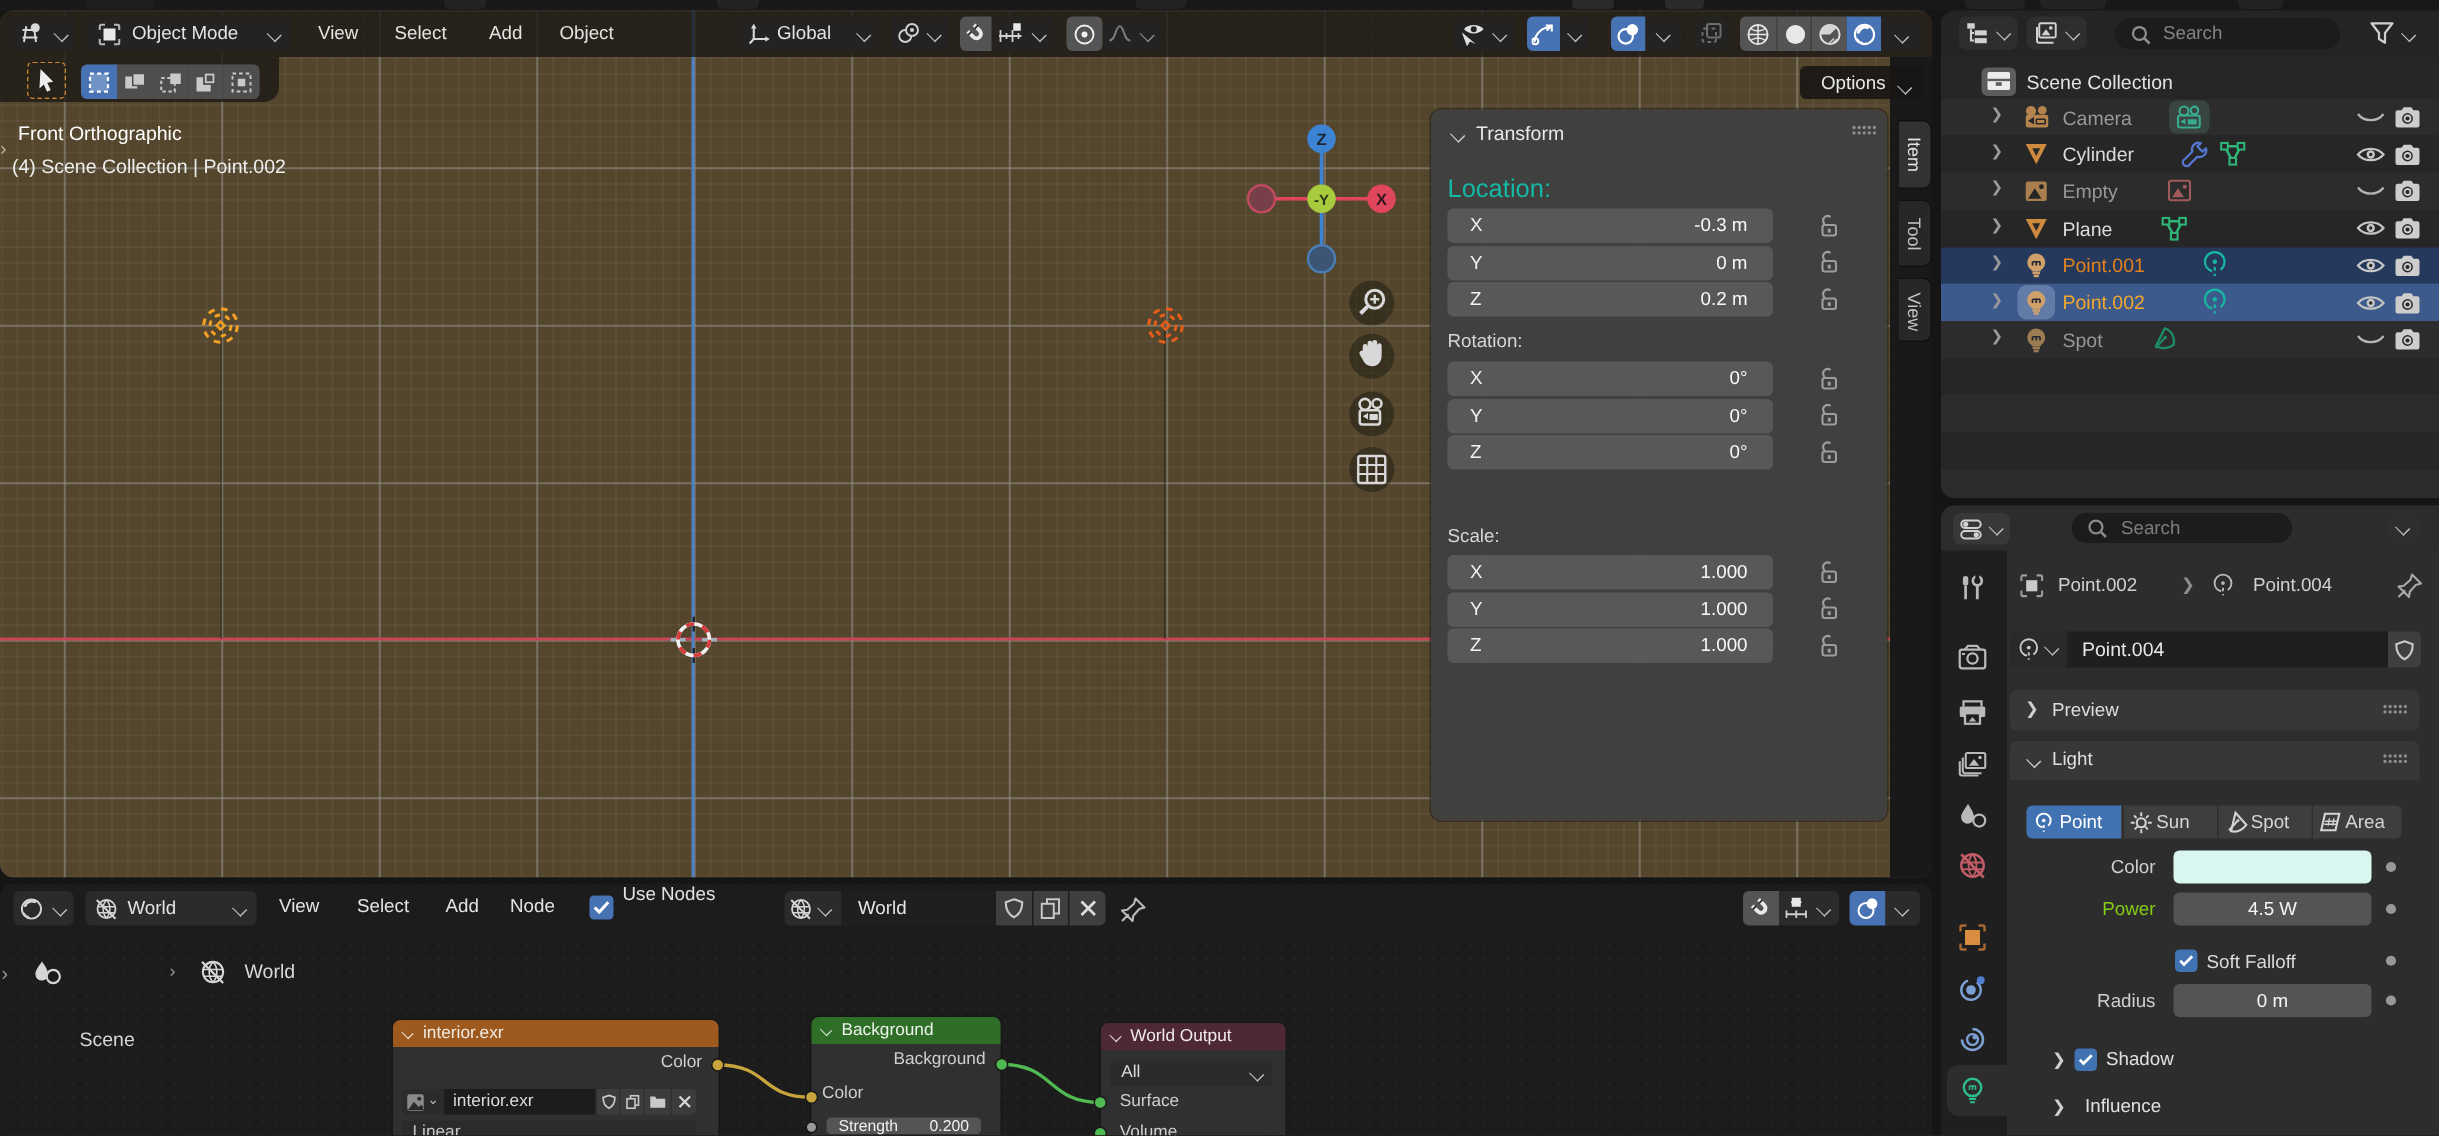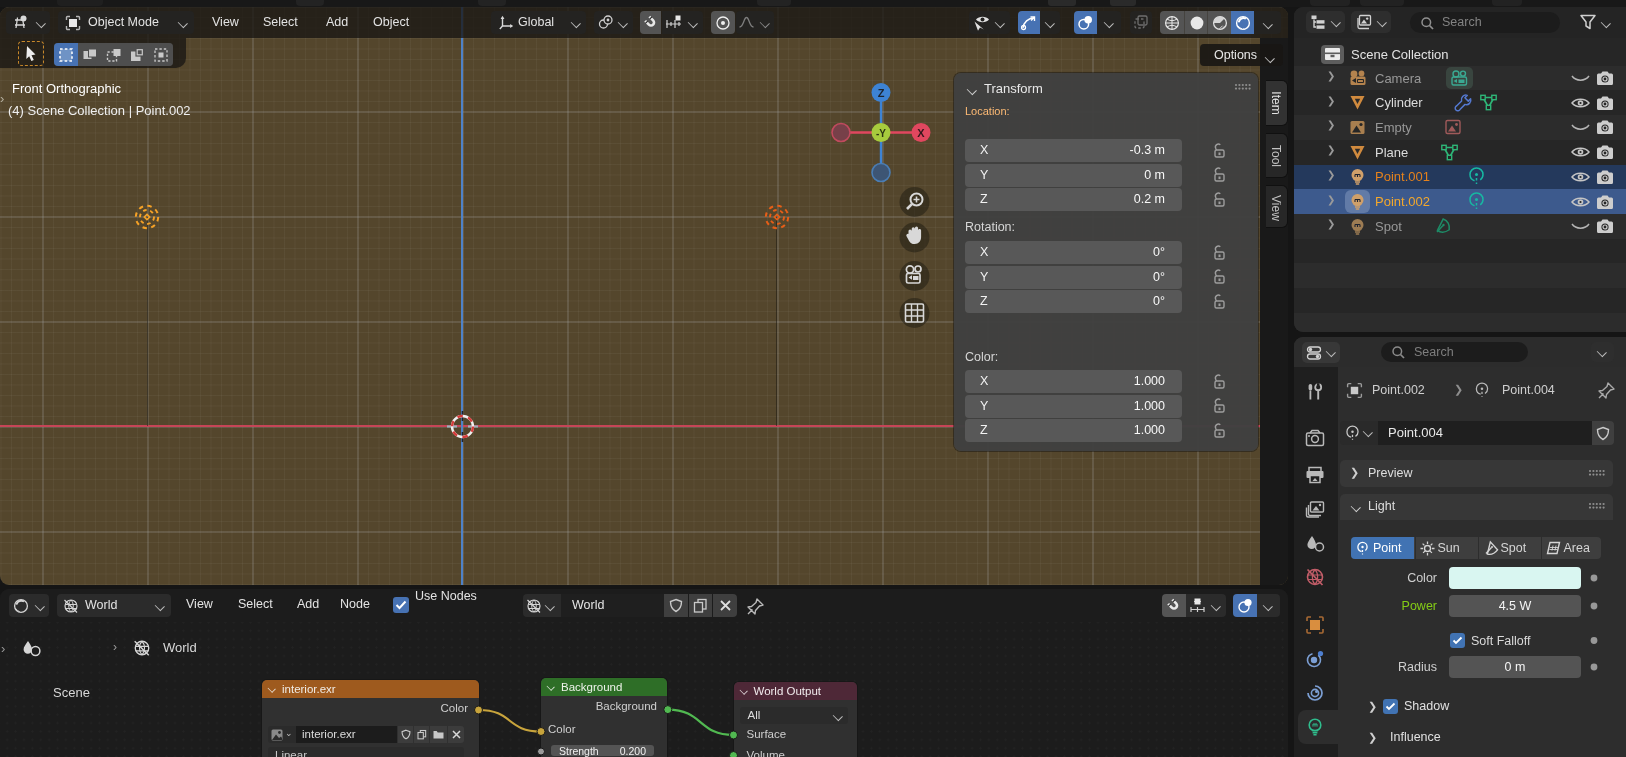--- a/index.html
+++ b/index.html
@@ -231,40 +231,40 @@
       <rect x="5.5" y="5.5" width="5" height="5" fill="#c9c9c9"></rect>
     </svg>
   </div>
 
   <div class="abs txt" style="left:12px;top:74px;font-size:13px;color:#ffffff;">Front Orthographic</div>
   <div class="abs txt" style="left:8px;top:96px;font-size:13px;color:#efefef;">(4) Scene Collection | Point.002</div>
   <div class="abs" style="left:0px;top:84px;color:#b5b09f;font-size:13px;">›</div>
 
   <div class="abs" style="left:1260px;top:31px;width:28px;height:547px;background:#191919;"></div>
 
-  <div id="npanel" class="abs" style="left:954px;top:66px;width:304px;height:378px;background:rgba(64,64,64,0.97);border-radius:7px;box-shadow:0 0 0 1px rgba(15,15,15,0.45);">
+  <div id="npanel" class="abs" style="left:954px;top:66px;width:304px;height:474px;background:rgba(64,64,64,0.97);border-radius:7px;box-shadow:0 0 0 1px rgba(15,15,15,0.45);">
     <span class="abs chev" style="left:13px;top:10px;color:#cfcfcf;">⌄</span>
     <span class="abs" style="left:30px;top:8px;color:#e8e8e8;font-size:13px;">Transform</span>
     <svg class="abs" style="left:280px;top:10px" width="17" height="10" viewBox="0 0 17 10">
       <g fill="#8e8e8e">
           <circle cx="2" cy="2" r="1.1"></circle>
           <circle cx="5.4" cy="2" r="1.1"></circle>
           <circle cx="8.8" cy="2" r="1.1"></circle>
           <circle cx="12.2" cy="2" r="1.1"></circle>
           <circle cx="15.6" cy="2" r="1.1"></circle>
       <circle cx="2" cy="5.6" r="1.1"></circle>
           <circle cx="5.4" cy="5.6" r="1.1"></circle>
           <circle cx="8.8" cy="5.6" r="1.1"></circle>
           <circle cx="12.2" cy="5.6" r="1.1"></circle>
           <circle cx="15.6" cy="5.6" r="1.1"></circle>
         </g>
     </svg>
-    <span class="abs" style="left:11px;top:32px;color:#fdba74;font-size:11px;">Location:</span>
+    <span class="abs" style="left:11px;top:43px;color:#14b8a6;font-size:17px;">Location:</span>
     <span class="abs" style="left:11px;top:147px;color:#d6d6d6;font-size:12.5px;">Rotation:</span>
-    <span class="abs" style="left:11px;top:277px;color:#d6d6d6;font-size:12.5px;">Color:</span>
+    <span class="abs" style="left:11px;top:277px;color:#d6d6d6;font-size:12.5px;">Scale:</span>
     <div class="abs" style="left:11px;top:66px;width:217px;height:23px;background:#585858;border-radius:4px;">
         <span class="abs" style="left:15px;top:4px;color:#f2f2f2;font-size:12.5px;">X</span>
         <span class="abs" style="right:17px;top:4px;color:#f8f8f8;font-size:12.5px;">-0.3 m</span>
       </div>
     <svg class="abs" style="left:256px;top:68.5px" width="18" height="18" viewBox="0 0 18 18">
 <rect x="5" y="8" width="9" height="7" rx="1.5" fill="none" stroke="#9d9d9d" stroke-width="1.4"></rect>
 <rect x="8.5" y="10.5" width="2" height="2.6" fill="#9d9d9d"></rect>
 <path d="M6.5 8 V6 a3 3 0 0 1 5.7 -1.2" fill="none" stroke="#9d9d9d" stroke-width="1.4" transform="rotate(-25 6.5 8)"></path>
 </svg>
     <div class="abs" style="left:11px;top:90.7px;width:217px;height:23px;background:#585858;border-radius:4px;">

